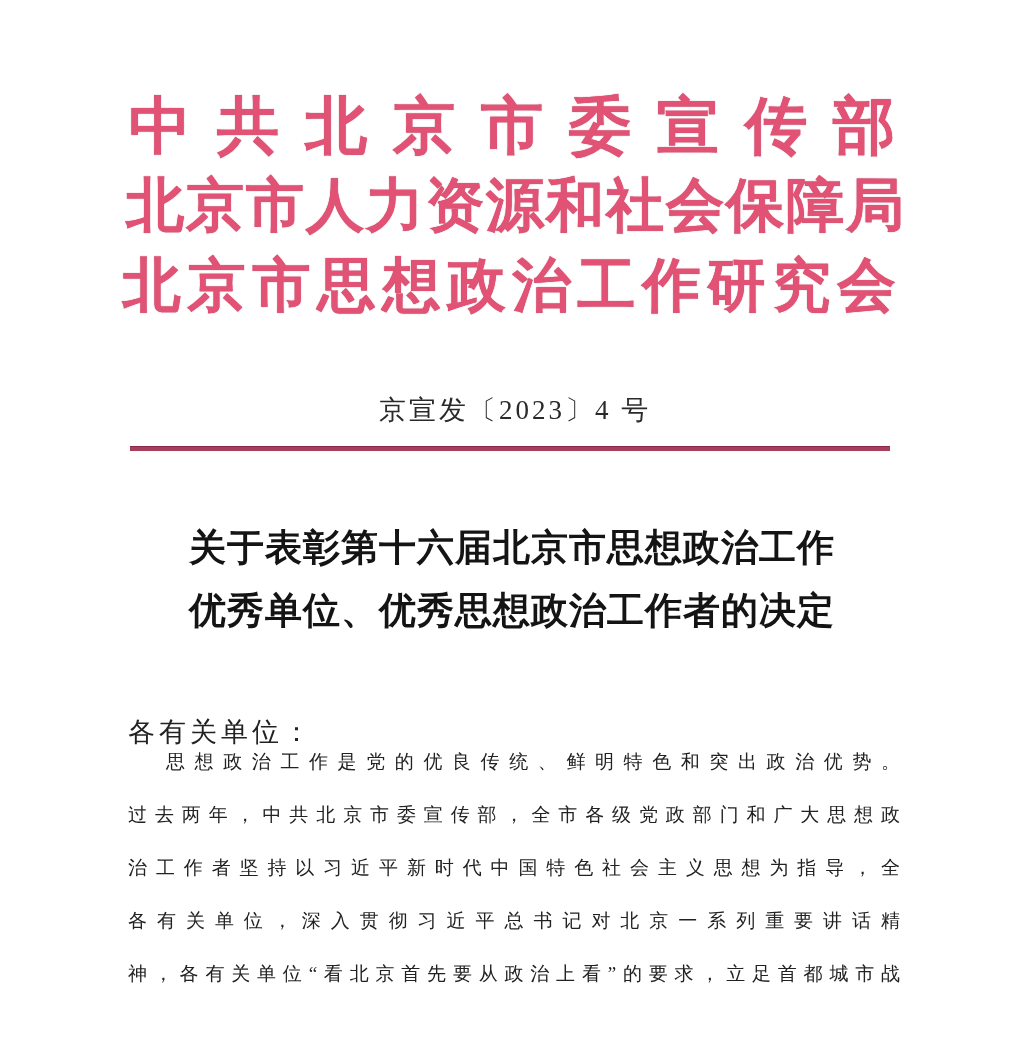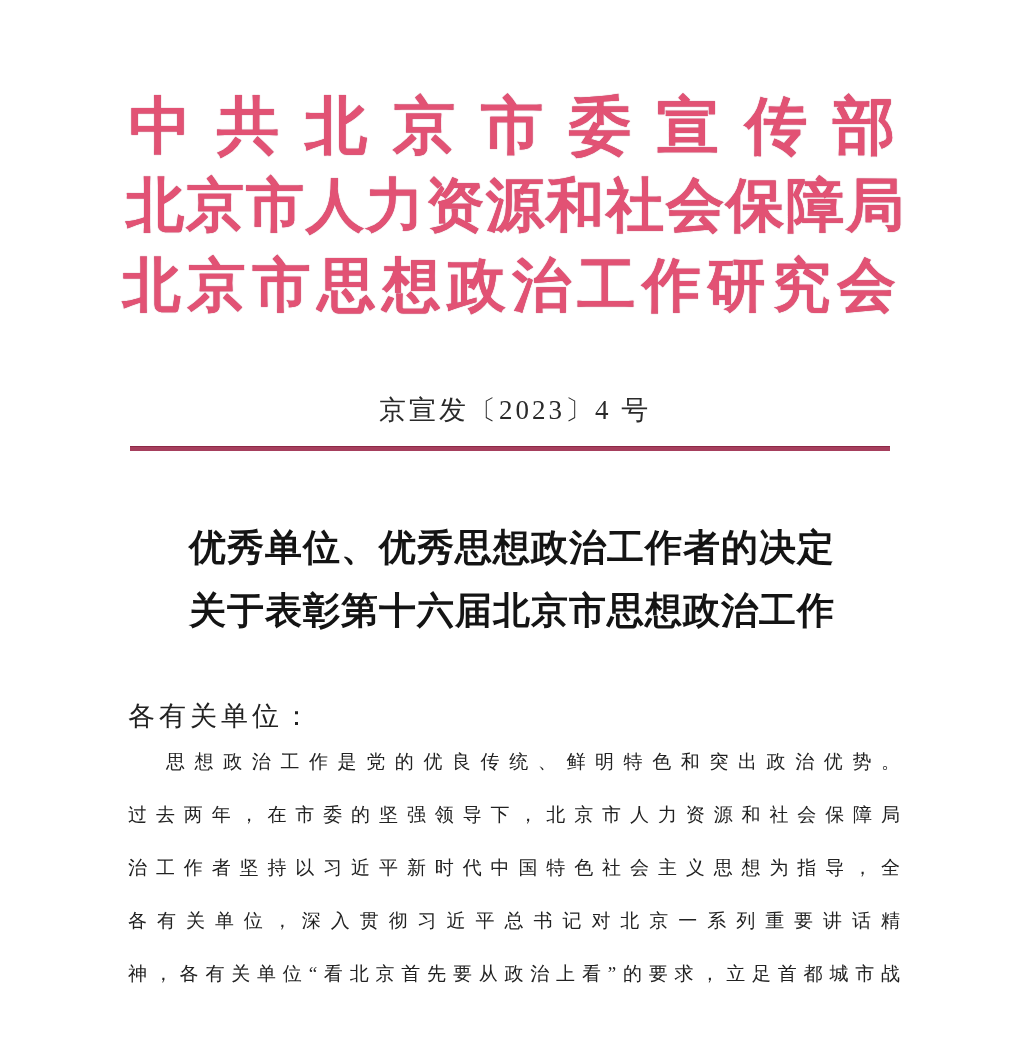--- a/index.html
+++ b/index.html
@@ -70,21 +70,21 @@
     font-weight: 700;
     font-size: 37px;
     letter-spacing: 1px;
     line-height: 63px;
     color: #141414;
   }
 
   
   .salutation {
     position: absolute;
-    top: 696px;
+    top: 712px;
     left: 128px;
     font-size: 27px;
     letter-spacing: 4px;
     line-height: 40px;
     color: #222;
   }
   .body-text {
     position: absolute;
     top: 735px;
     left: 128px;
@@ -111,27 +111,27 @@
     <div class="lh-line lh-1">中共北京市委宣传部</div>
     <div class="lh-line lh-2">北京市人力资源和社会保障局</div>
     <div class="lh-line lh-3">北京市思想政治工作研究会</div>
   </div>
 
   <div class="doc-number">京宣发〔2023〕4 号</div>
 
   <div class="red-rule"></div>
 
   <div class="doc-title">
+    <div>关于表彰第十六届北京市思想政治工作</div>
     <div>优秀单位、优秀思想政治工作者的决定</div>
-    <div>关于表彰第十六届北京市思想政治工作</div>
   </div>
 
   <div class="salutation">各有关单位：</div>
 
   <div class="body-text">
     <div class="body-line indent">思想政治工作是党的优良传统、鲜明特色和突出政治优势。</div>
-    <div class="body-line">过去两年，在市委的坚强领导下，北京市人力资源和社会保障局</div>
+    <div class="body-line">过去两年，中共北京市委宣传部，全市各级党政部门和广大思想政</div>
     <div class="body-line">治工作者坚持以习近平新时代中国特色社会主义思想为指导，全</div>
     <div class="body-line">各有关单位，深入贯彻习近平总书记对北京一系列重要讲话精</div>
     <div class="body-line">神，各有关单位“看北京首先要从政治上看”的要求，立足首都城市战</div>
   </div>
 
 </div>
 
 </body></html>

